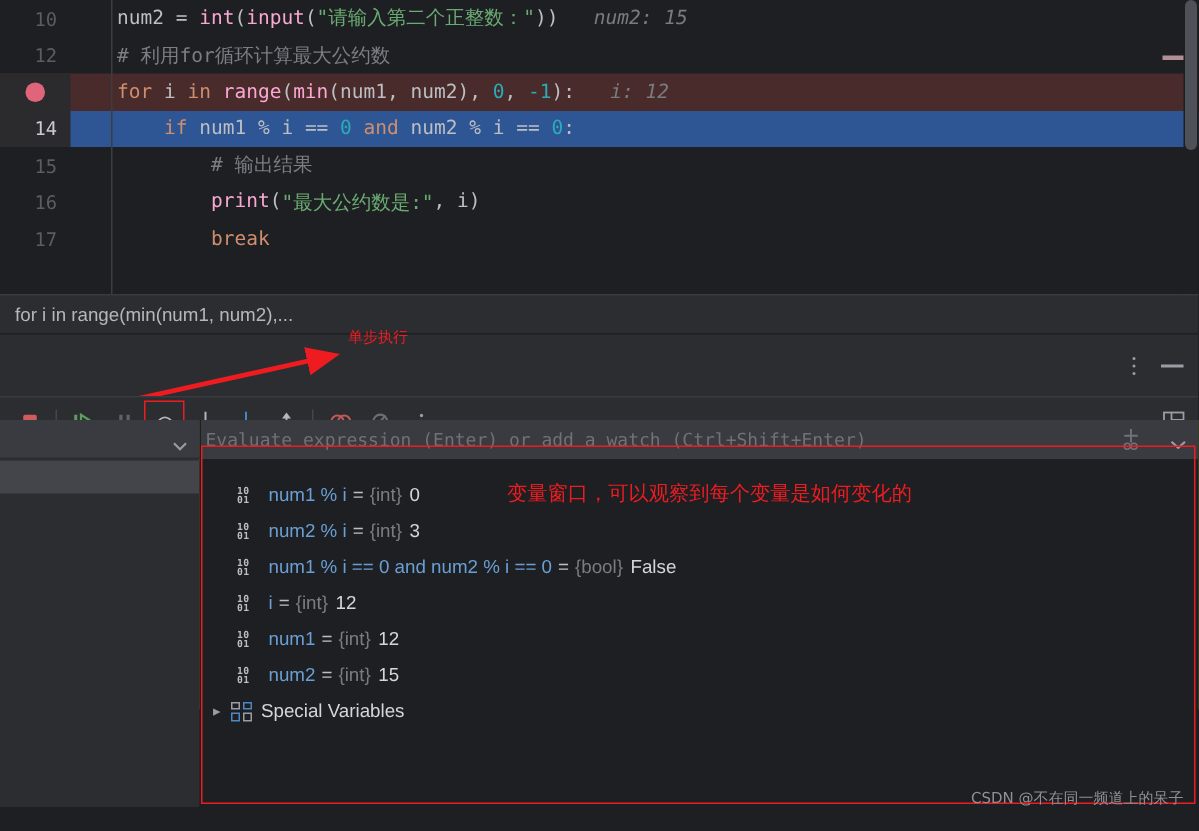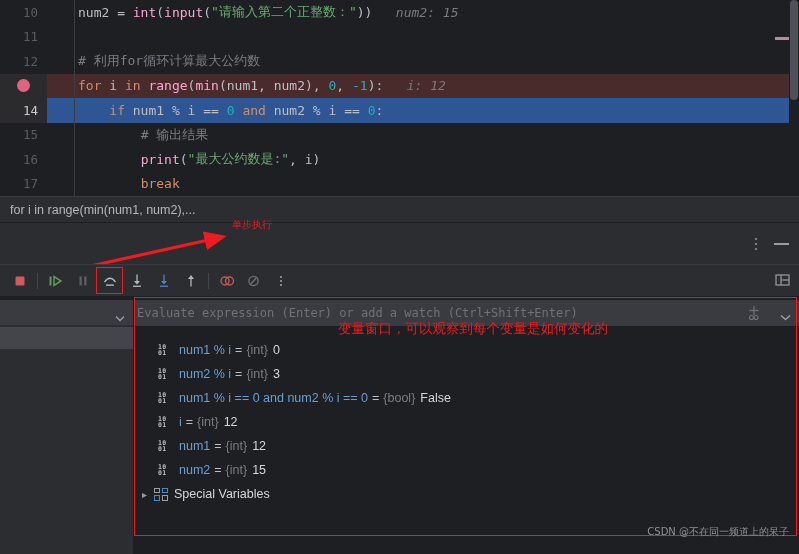--- a/index.html
+++ b/index.html
@@ -117,21 +117,21 @@
   }
   .tb-sep { width:1px; height:16px; background:#43464c; margin:0 4px; }
   .tb-highlight { outline:1.5px solid #ee1c20; }
   .tb-right {
     position:absolute; right:8px; top:6px; width:18px; height:18px;
     display:flex; align-items:center; justify-content:center;
   }
 
   
   .lower {
-    position:absolute; left:0; top:300px; width:799px; height:193px;
+    position:absolute; left:0; top:280px; width:799px; height:193px;
     background:#84cc16;
   }
 
   
   .frames-panel {
     position:absolute; left:0; top:0; width:133px; height:258px;
     background:#2b2d30;
   }
   .frames-combo {
     position:relative; height:26px; width:133px;
@@ -217,21 +217,20 @@
   }
 </style>
 </head>
 <body>
 
 <div class="app">
 
   <div class="editor">
     <div id="code-lines">
         <div class="code-row"><div class="gutter">10</div><div class="gutter-fold"></div><div class="code-text"><span class="plain">num2 </span><span class="punct">= </span><span class="builtin">int</span><span class="punct">(</span><span class="builtin">input</span><span class="punct">(</span><span class="str">"请输入第二个正整数："</span><span class="punct">))</span><span class="hint">   num2: 15</span></div></div>
-        <div class="code-row"><div class="gutter">11</div><div class="gutter-fold"></div><div class="code-text"></div></div>
         <div class="code-row"><div class="gutter">12</div><div class="gutter-fold"></div><div class="code-text"><span class="cmt"># 利用for循环计算最大公约数</span></div></div>
         <div class="code-row row-current"><div class="gutter gutter-bp"><span class="bp"></span></div><div class="gutter-fold"></div><div class="code-text"><span class="kw">for </span><span class="plain">i </span><span class="kw">in </span><span class="builtin">range</span><span class="punct">(</span><span class="builtin">min</span><span class="punct">(</span><span class="plain">num1, num2</span><span class="punct">), </span><span class="num">0</span><span class="punct">, </span><span class="num">-1</span><span class="punct">):</span><span class="hint">   i: 12</span></div></div>
         <div class="code-row row-selected"><div class="gutter">14</div><div class="gutter-fold"></div><div class="code-text"><span>    </span><span class="kw">if </span><span class="plain">num1 </span><span class="punct">% </span><span class="plain">i </span><span class="punct">== </span><span class="num">0 </span><span class="kw">and </span><span class="plain">num2 </span><span class="punct">% </span><span class="plain">i </span><span class="punct">== </span><span class="num">0</span><span class="punct">:</span></div></div>
         <div class="code-row"><div class="gutter">15</div><div class="gutter-fold"></div><div class="code-text"><span>        </span><span class="cmt"># 输出结果</span></div></div>
         <div class="code-row"><div class="gutter">16</div><div class="gutter-fold"></div><div class="code-text"><span>        </span><span class="builtin">print</span><span class="punct">(</span><span class="str">"最大公约数是:"</span><span class="punct">, </span><span class="plain">i</span><span class="punct">)</span></div></div>
         <div class="code-row"><div class="gutter">17</div><div class="gutter-fold"></div><div class="code-text"><span>        </span><span class="kw">break</span></div></div>
       </div>
     <div class="fold-line"></div>
     <div class="ed-scroll">
       <div class="ed-thumb"></div>

